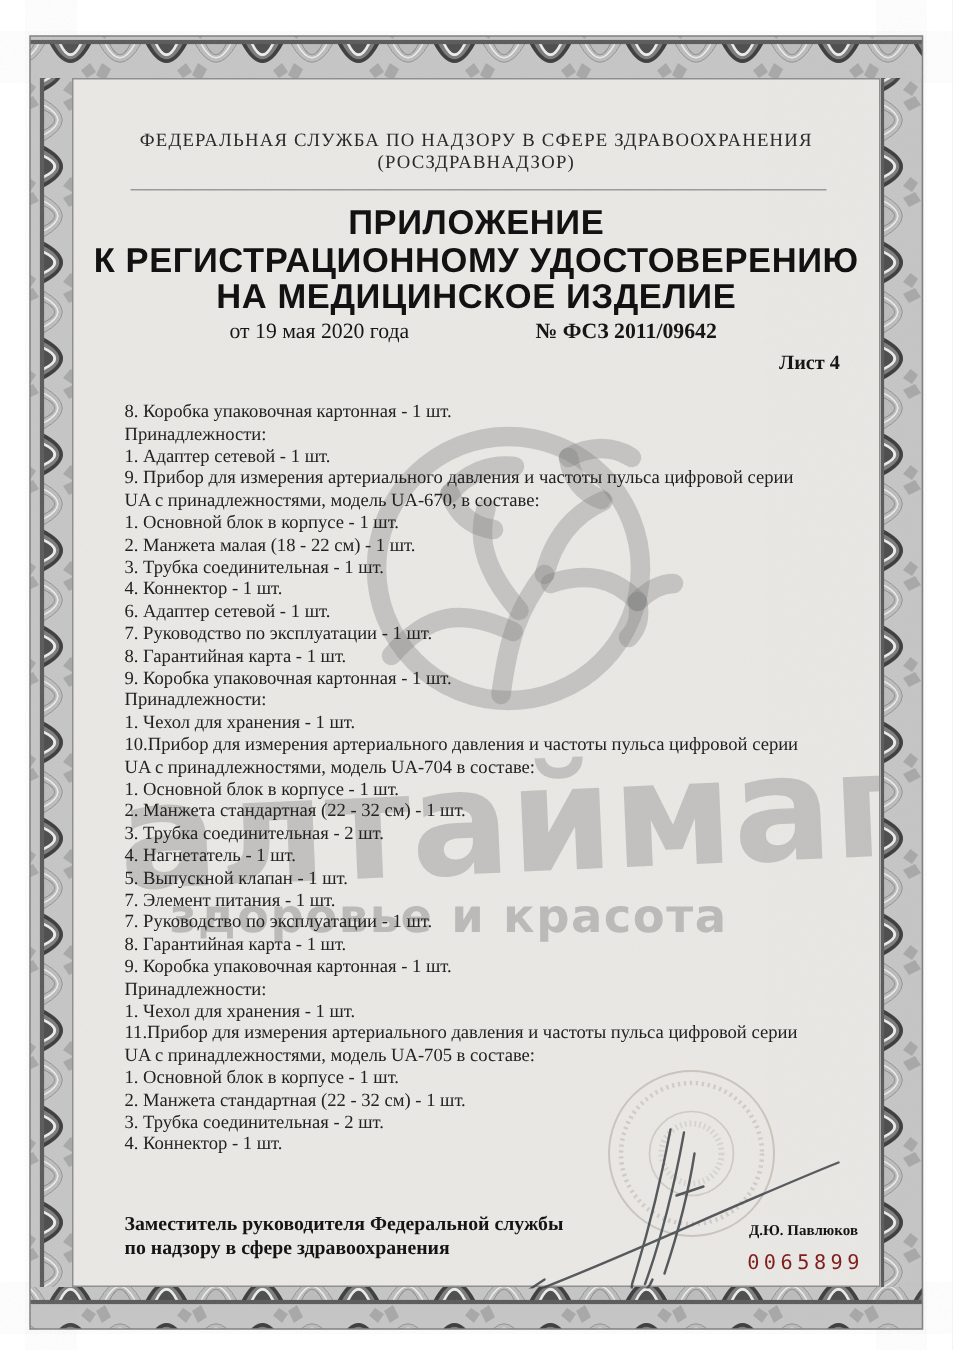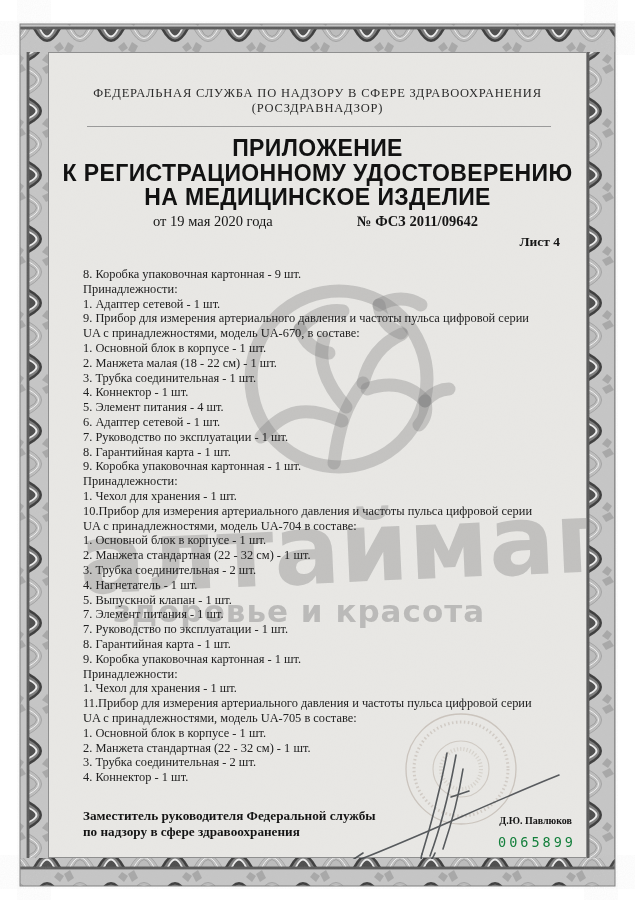--- a/index.html
+++ b/index.html
@@ -37,21 +37,21 @@
     letter-spacing:.4px;color:#121212;}
   .t1{top:82px;} .t2{top:107px;} .t3{top:131px;}
   .date-label{position:absolute;left:104px;top:160px;font-weight:normal;font-size:14.5px;color:#161616;}
   .number-label{position:absolute;left:308px;top:160px;font-weight:bold;font-size:14.5px;color:#161616;}
   .sheet-label{position:absolute;right:26px;top:181px;font-weight:bold;font-size:13.5px;color:#161616;}
   .body-lines{position:absolute;left:34px;top:214px;width:500px;font-size:12.4px;color:#222;}
   .body-lines .line{height:14.8px;line-height:14.8px;white-space:nowrap;}
   .sig-pos{position:absolute;left:34px;top:755px;font-weight:bold;font-size:13.2px;line-height:16px;color:#141414;}
   .sig-name{position:absolute;right:14px;top:762px;font-weight:bold;font-size:10px;color:#141414;}
   .serial{position:absolute;right:10px;top:781px;font-family:"DejaVu Sans Mono", monospace;
-    font-size:13.5px;letter-spacing:3px;color:#15803d;}
+    font-size:13.5px;letter-spacing:3px;color:#7f1d1d;}
   .overlay-svg{position:absolute;inset:0;z-index:5;pointer-events:none;}
 </style>
 </head>
 <body>
 
 <div class="page">
 
   <svg class="border-svg" width="635" height="900">
     <defs>
       <pattern id="bpUp" patternUnits="userSpaceOnUse" width="64" height="28">
@@ -152,30 +152,29 @@
       <div class="rule"></div>
       <div class="title-line t1">ПРИЛОЖЕНИЕ</div>
       <div class="title-line t2">К РЕГИСТРАЦИОННОМУ УДОСТОВЕРЕНИЮ</div>
       <div class="title-line t3">НА МЕДИЦИНСКОЕ ИЗДЕЛИЕ</div>
       <div class="date-label">от  19 мая 2020 года</div>
       <div class="number-label">№   ФСЗ 2011/09642</div>
       <div class="sheet-label">Лист  4</div>
 
       <div class="body-lines">
 
-      <div class="line">8. Коробка упаковочная картонная - 9 шт.</div>
+      <div class="line">8. Коробка упаковочная картонная - 1 шт.</div>
           <div class="line">Принадлежности:</div>
           <div class="line">1. Адаптер сетевой - 1 шт.</div>
           <div class="line">9. Прибор для измерения артериального давления и частоты пульса цифровой серии</div>
           <div class="line">UA с принадлежностями, модель UA-670, в составе:</div>
           <div class="line">1. Основной блок в корпусе - 1 шт.</div>
           <div class="line">2. Манжета малая (18 - 22 см) - 1 шт.</div>
           <div class="line">3. Трубка соединительная - 1 шт.</div>
           <div class="line">4. Коннектор - 1 шт.</div>
-          <div class="line">5. Элемент питания - 4 шт.</div>
           <div class="line">6. Адаптер сетевой - 1 шт.</div>
           <div class="line">7. Руководство по эксплуатации - 1 шт.</div>
           <div class="line">8. Гарантийная карта - 1 шт.</div>
           <div class="line">9. Коробка упаковочная картонная - 1 шт.</div>
           <div class="line">Принадлежности:</div>
           <div class="line">1. Чехол для хранения - 1 шт.</div>
           <div class="line">10.Прибор для измерения артериального давления и частоты пульса цифровой серии</div>
           <div class="line">UA с принадлежностями, модель UA-704 в составе:</div>
           <div class="line">1. Основной блок в корпусе - 1 шт.</div>
           <div class="line">2. Манжета стандартная (22 - 32 см) - 1 шт.</div>

